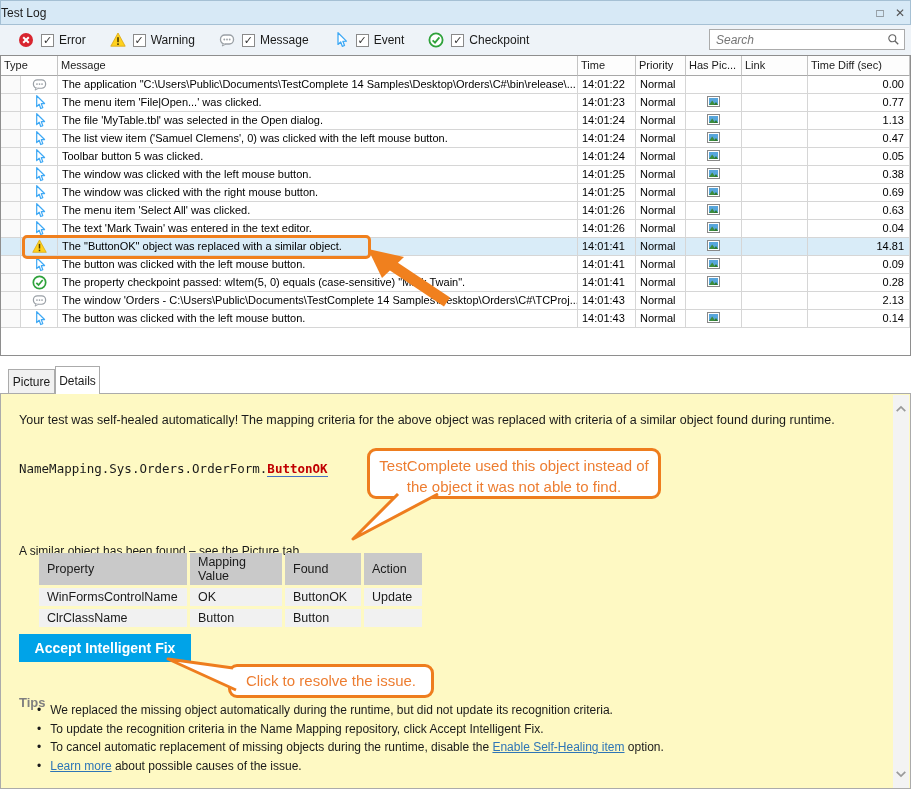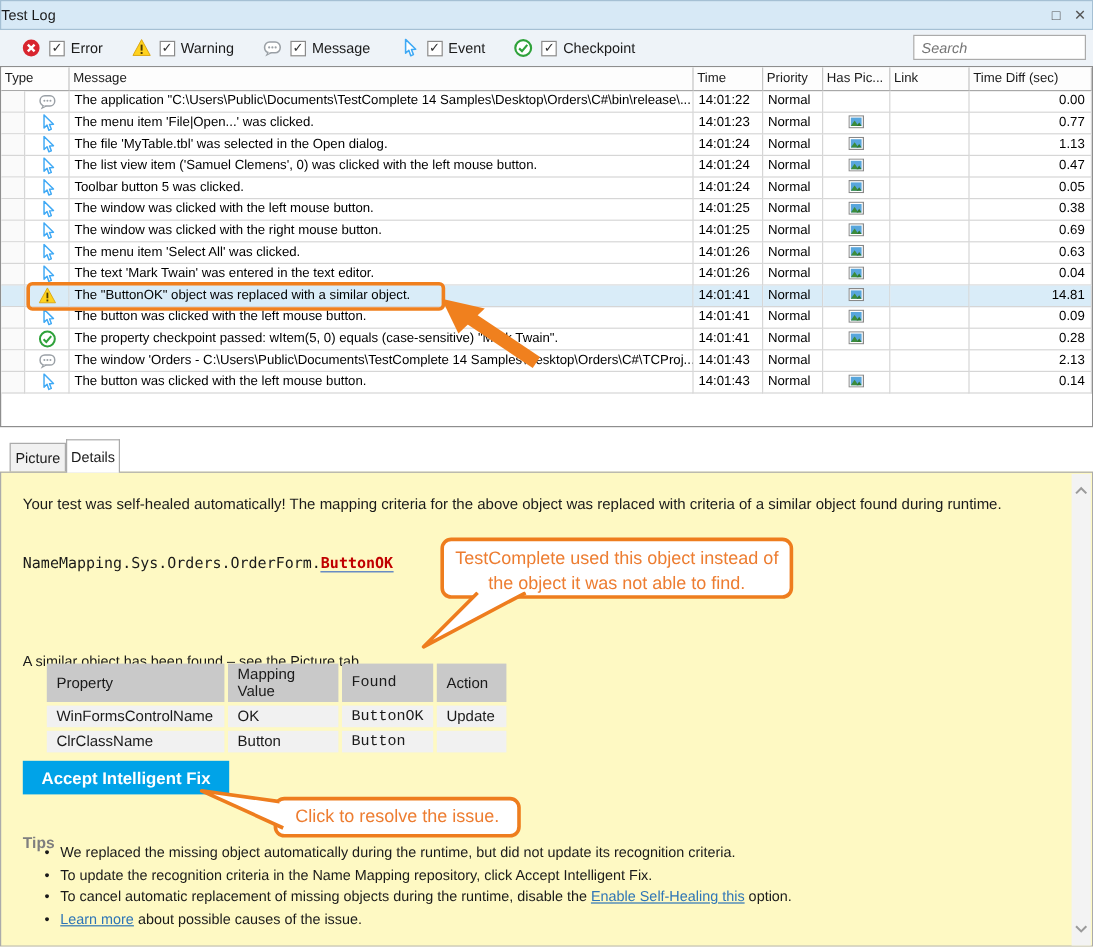--- a/index.html
+++ b/index.html
@@ -14,21 +14,21 @@
 
   
   .toolbar { position:absolute; left:0; top:25px; width:911px; height:30px;
     background:#eef3f8; display:flex; align-items:center; padding-left:18px; }
   .fgroup { display:inline-flex; align-items:center; margin-right:24px; }
   .ficon { width:16px; height:16px; display:inline-flex; margin-right:7px; }
   .ficon svg { width:16px; height:16px; }
   .cbox { width:13px; height:13px; background:#fff; border:1px solid #8a8a8a; font-size:11px;
     line-height:11px; text-align:center; color:#333; margin-right:5px; display:inline-block; }
   .flabel { font-size:12px; color:#1a1a1a; }
-  .searchbox { position:absolute; right:6px; top:4px; width:144px; height:21px; background:#fff;
+  .searchbox { position:absolute; right:6px; top:4px; width:196px; height:21px; background:#fff;
     border:1px solid #ababab; display:flex; align-items:center; padding:0 4px 0 6px; }
   .searchbox input { border:none; outline:none; flex:1; font-size:12px; font-style:italic; color:#333;
     font-family:"Liberation Sans",sans-serif; background:transparent; width:140px; }
   .searchbox svg { width:13px; height:13px; }
 
   
   .loggrid { position:absolute; left:0; top:55px; width:911px; height:301px; background:#fff;
     border:1px solid #8e8e8e; overflow:hidden; }
   .lhead { display:grid; grid-template-columns:57px 520px 58px 50px 56px 66px 102px; height:20px;
     background:#fdfdfd; }
@@ -70,21 +70,21 @@
   .callout1 { left:366px; top:54px; width:294px; height:51px; padding-top:4px; line-height:21px; }
   .callout2 { left:227px; top:270px; width:206px; height:34px; padding-top:5px; }
   .tail { position:absolute; z-index:5; pointer-events:none; }
   .tail1 { left:340px; top:99px; width:120px; height:48px; }
   .tail2 { left:160px; top:262px; width:80px; height:45px; }
 
   table.dtable { position:absolute; left:35px; top:156px; border-collapse:separate; border-spacing:3px; }
   .dtable th { background:#c9c9c9; font-weight:normal; font-size:12.5px; color:#1a1a1a;
     text-align:left; padding:2px 8px; height:18px; }
   .dtable td { background:#f1f1f1; font-size:12.5px; color:#1a1a1a; padding:2px 8px; height:14px; }
-  .dtable .cw0 { width:148px; } .dtable .cw1 { width:92px; } .dtable .cw2 { width:76px;font-family:Liberation Mono, monospace; } .dtable .cw3 { width:58px; }
+  .dtable .cw0 { width:148px; } .dtable .cw1 { width:92px; } .dtable .cw2 { width:76px; } .dtable .cw3 { width:58px; }
 
   .acceptbtn { position:absolute; left:18px; top:240px; width:172px; height:28px; background:#00a3e8;
     color:#fff; font-weight:bold; font-size:14px; border:none; cursor:pointer;
     font-family:"Liberation Sans",sans-serif; }
   .tipstitle { position:absolute; left:18px; top:301px; font-size:13px; font-weight:bold; color:#7f7f7f; }
   .tips { position:absolute; left:36px; top:307px; list-style:none; }
   .tips li { font-size:12px; color:#1a1a1a; line-height:18.5px; }
   .tips li::before { content:"•"; margin-right:9px; }
   .tips a { color:#2e75b6; text-decoration:underline; cursor:pointer; }
 
@@ -525,21 +525,21 @@
 
     <div class="callout callout2">Click to resolve the issue.</div>
     <svg class="tail tail2" viewBox="0 0 80 45">
       <path d="M72,12 L7,3 L75,34" fill="#ffffff" stroke="#ee7d1e" stroke-width="3" stroke-linejoin="round"></path>
     </svg>
 
     <div class="tipstitle">Tips</div>
     <ul class="tips">
         <li><span>We replaced the missing object automatically during the runtime, but did not update its recognition criteria.</span></li>
         <li><span>To update the recognition criteria in the Name Mapping repository, click Accept Intelligent Fix.</span></li>
-        <li><span>To cancel automatic replacement of missing objects during the runtime, disable the </span><a>Enable Self-Healing this</a><span> option.</span></li>
+        <li><span>To cancel automatic replacement of missing objects during the runtime, disable the </span><a>Enable Self-Healing item</a><span> option.</span></li>
         <li><a>Learn more</a><span> about possible causes of the issue.</span></li>
       </ul>
 
     <div class="vscroll">
       <svg class="sb-up" viewBox="0 0 14 11">
         <path d="M2,8 L7,3 L12,8" fill="none" stroke="#9a9a9a" stroke-width="2"></path>
       </svg>
       <svg class="sb-down" viewBox="0 0 14 11">
         <path d="M2,3 L7,8 L12,3" fill="none" stroke="#9a9a9a" stroke-width="2"></path>
       </svg>

